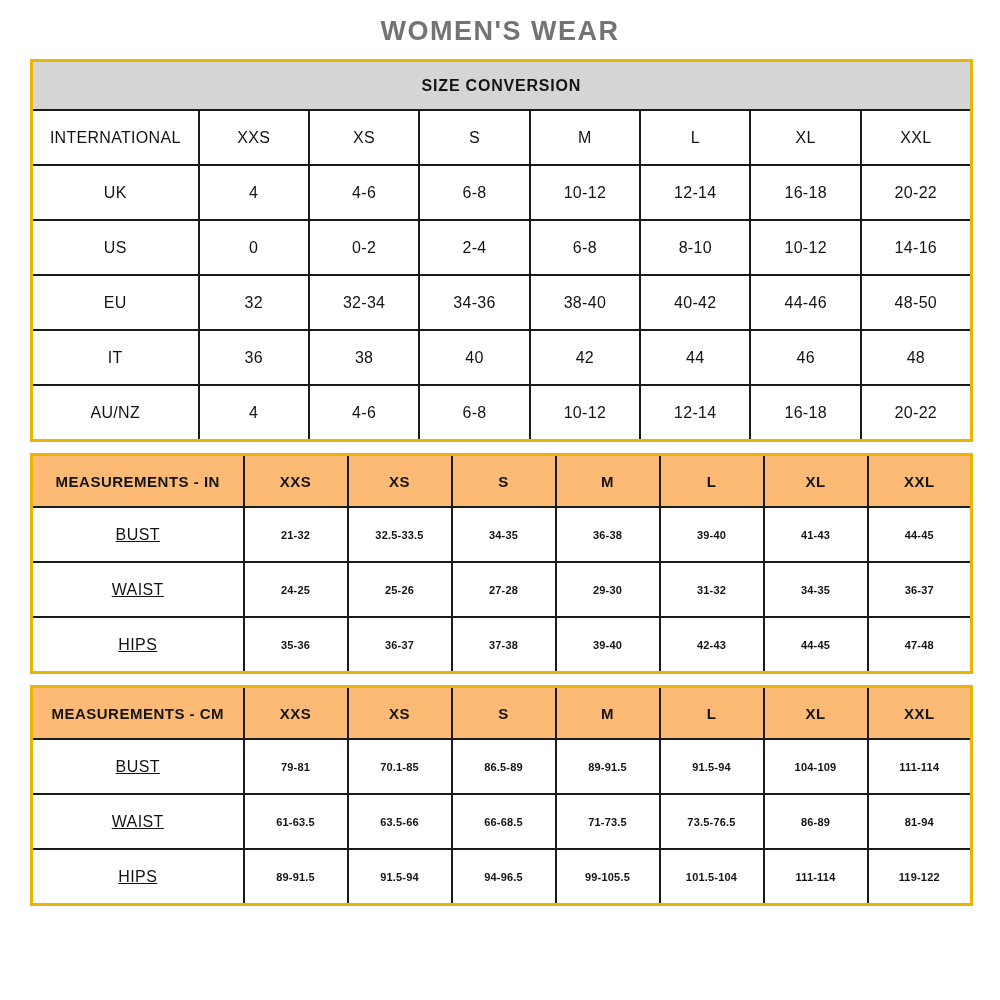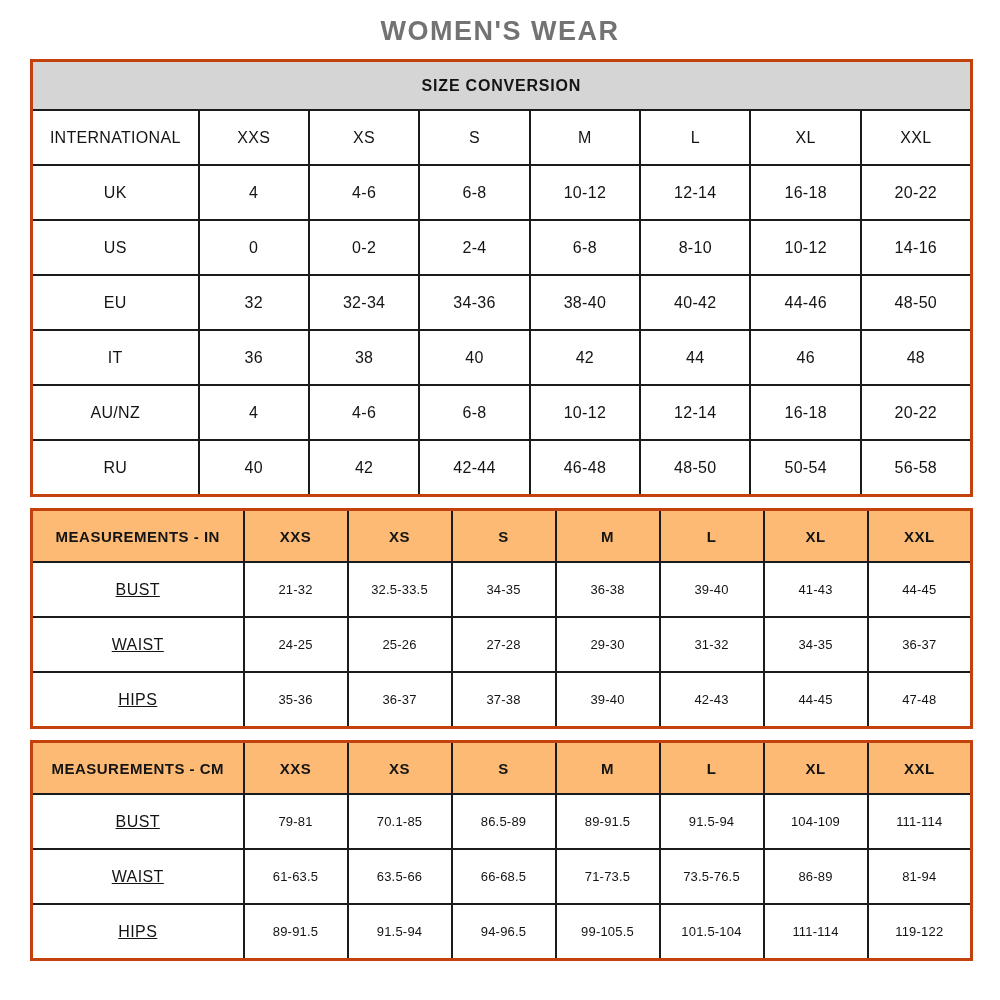--- a/index.html
+++ b/index.html
@@ -34,21 +34,21 @@
   }
   th, td {
     border: 2px solid #1b1b1b;
     text-align: center;
     vertical-align: middle;
     padding: 0;
     overflow: hidden;
     white-space: nowrap;
   }
   table {
-    border: 3px solid #c2410c;
+    border: 3px solid #eab308;
   }
   
   .conv thead th.spanhead {
     height: 47px;
     background: #d5d5d5;
     font-size: 16px;
     font-weight: 700;
     letter-spacing: 0.8px;
   }
   .conv tbody th,
@@ -68,22 +68,22 @@
   }
   .meas tbody th {
     height: 53px;
     font-size: 16px;
     font-weight: 400;
     letter-spacing: 0.4px;
     text-decoration: underline;
   }
   .meas tbody td {
     height: 53px;
-    font-size: 13px;
-    font-weight: 400;
+    font-size: 11px;
+    font-weight: 700;
     letter-spacing: 0.2px;
   }
 </style>
 </head>
 <body>
 
 <div class="page">
 
   <div class="title">WOMEN'S WEAR</div>
 
@@ -150,30 +150,20 @@
         </tr>
         <tr>
           <th>AU/NZ</th>
           <td>4</td>
           <td>4-6</td>
           <td>6-8</td>
           <td>10-12</td>
           <td>12-14</td>
           <td>16-18</td>
           <td>20-22</td>
-        </tr>
-        <tr>
-          <th>RU</th>
-          <td>40</td>
-          <td>42</td>
-          <td>42-44</td>
-          <td>46-48</td>
-          <td>48-50</td>
-          <td>50-54</td>
-          <td>56-58</td>
         </tr>
       </tbody>
   </table>
 
   <table class="meas">
     <colgroup>
       <col style="width:212px">
       <col span="7" style="width:104px">
     </colgroup>
     <thead>

